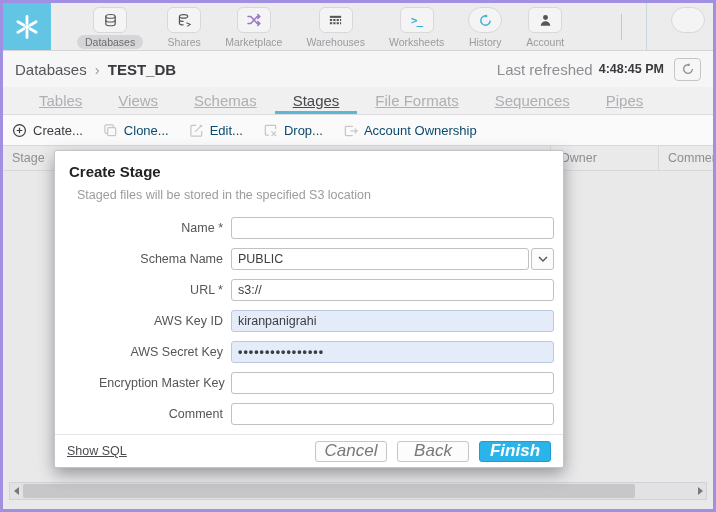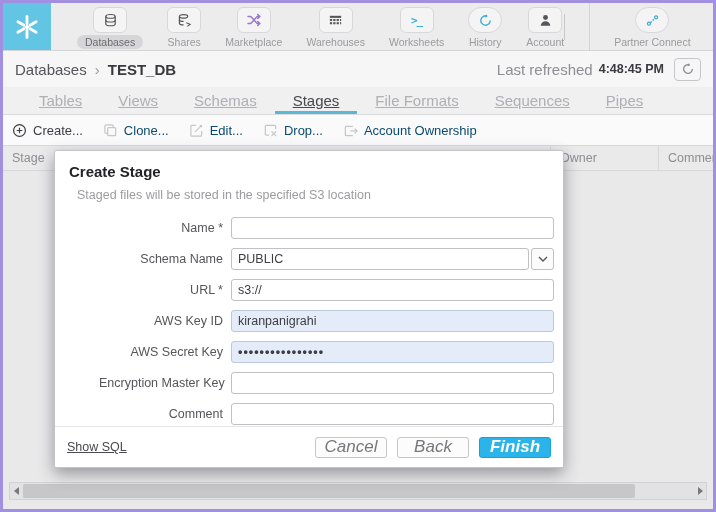--- a/index.html
+++ b/index.html
@@ -58,21 +58,21 @@
   .dialog-title {margin:12px 14px 0; font-size:15px; font-weight:bold; color:#232327;}
   .dialog-subtitle {margin:8px 14px 0 22px; font-size:12.5px; color:#9C9CA0;}
   .dialog-form {margin-top:15px; display:flex; flex-direction:column; gap:9px;padding-left:44px;}
   .form-row {display:flex; align-items:center;}
   .form-label {width:132px; flex:none; text-align:right; padding-right:8px; font-size:12.5px; color:#55555A; white-space:nowrap;}
   .input-area {flex:1; margin-right:9px; display:flex; gap:2px;}
   .form-input {flex:1; height:22px; border:1px solid #C0C0C5; border-radius:3px; font-size:12.5px; padding:2px 6px; color:#3D3D42; background:#fff; font-family:"Liberation Sans", sans-serif; outline:none; min-width:0;}
   .form-input.autofill {background:#E4ECF9; border-color:#BCC8DD;}
   .form-input.secret {letter-spacing:1px; font-weight:bold;}
   .chev-btn {width:23px; height:22px; flex:none; border:1px solid #C0C0C5; border-radius:3px; background:#FBFBFC; display:flex; align-items:center; justify-content:center; cursor:pointer;}
-  .dialog-footer {margin-top:auto; height:41px; border-top:1px solid #E4E4E6; display:flex; align-items:center; padding:0 12px;}
+  .dialog-footer {margin-top:auto; height:33px; border-top:1px solid #E4E4E6; display:flex; align-items:center; padding:0 12px;}
   .show-sql {font-size:12.5px; color:#4A4A4F; text-decoration:underline; cursor:pointer;}
   .footer-btns {margin-left:auto; display:flex; gap:10px;}
   .btn {min-width:72px; height:21px; border-radius:3px; display:flex; align-items:center; justify-content:center; font-size:17px; cursor:pointer;font-style:italic;}
   .btn-secondary {background:#FCFCFD; border:1px solid #C5C5CA; color:#77777C;}
   .btn-primary {background:#2BB4E9; border:1px solid #1C9FD6; color:#fff; font-weight:bold;}
 </style>
 </head>
 <body>
 
 <div class="frame">
@@ -165,30 +165,20 @@
         </span>
         <span class="nav-label">Account</span>
       </div>
     </div>
 
     <div class="nav-right">
       <div class="nav-divider"></div>
       <div class="group-divider"></div>
       <div class="nav-item">
         <span class="nav-icon-btn" style="border-radius:13px;">
-          <svg width="15" height="15" viewBox="0 0 16 16" fill="none" stroke="#3FAECE" stroke-width="1.4">
-              <circle cx="4.2" cy="11.4" r="1.6"></circle>
-              <circle cx="11.8" cy="4.6" r="1.6"></circle>
-              <path d="M5.6 10.2c2.2-.6 2.6-3.2 5-4.4" stroke-dasharray="2 1.4"></path>
-            </svg>
-        </span>
-        <span class="nav-label">Partner Connect</span>
-      </div>
-      <div class="nav-item">
-        <span class="nav-icon-btn" style="border-radius:13px;">
           
         </span>
 
       </div>
 
     </div>
   </div>
 
   <div class="crumbrow">
     <span class="crumb-section">Databases</span>

